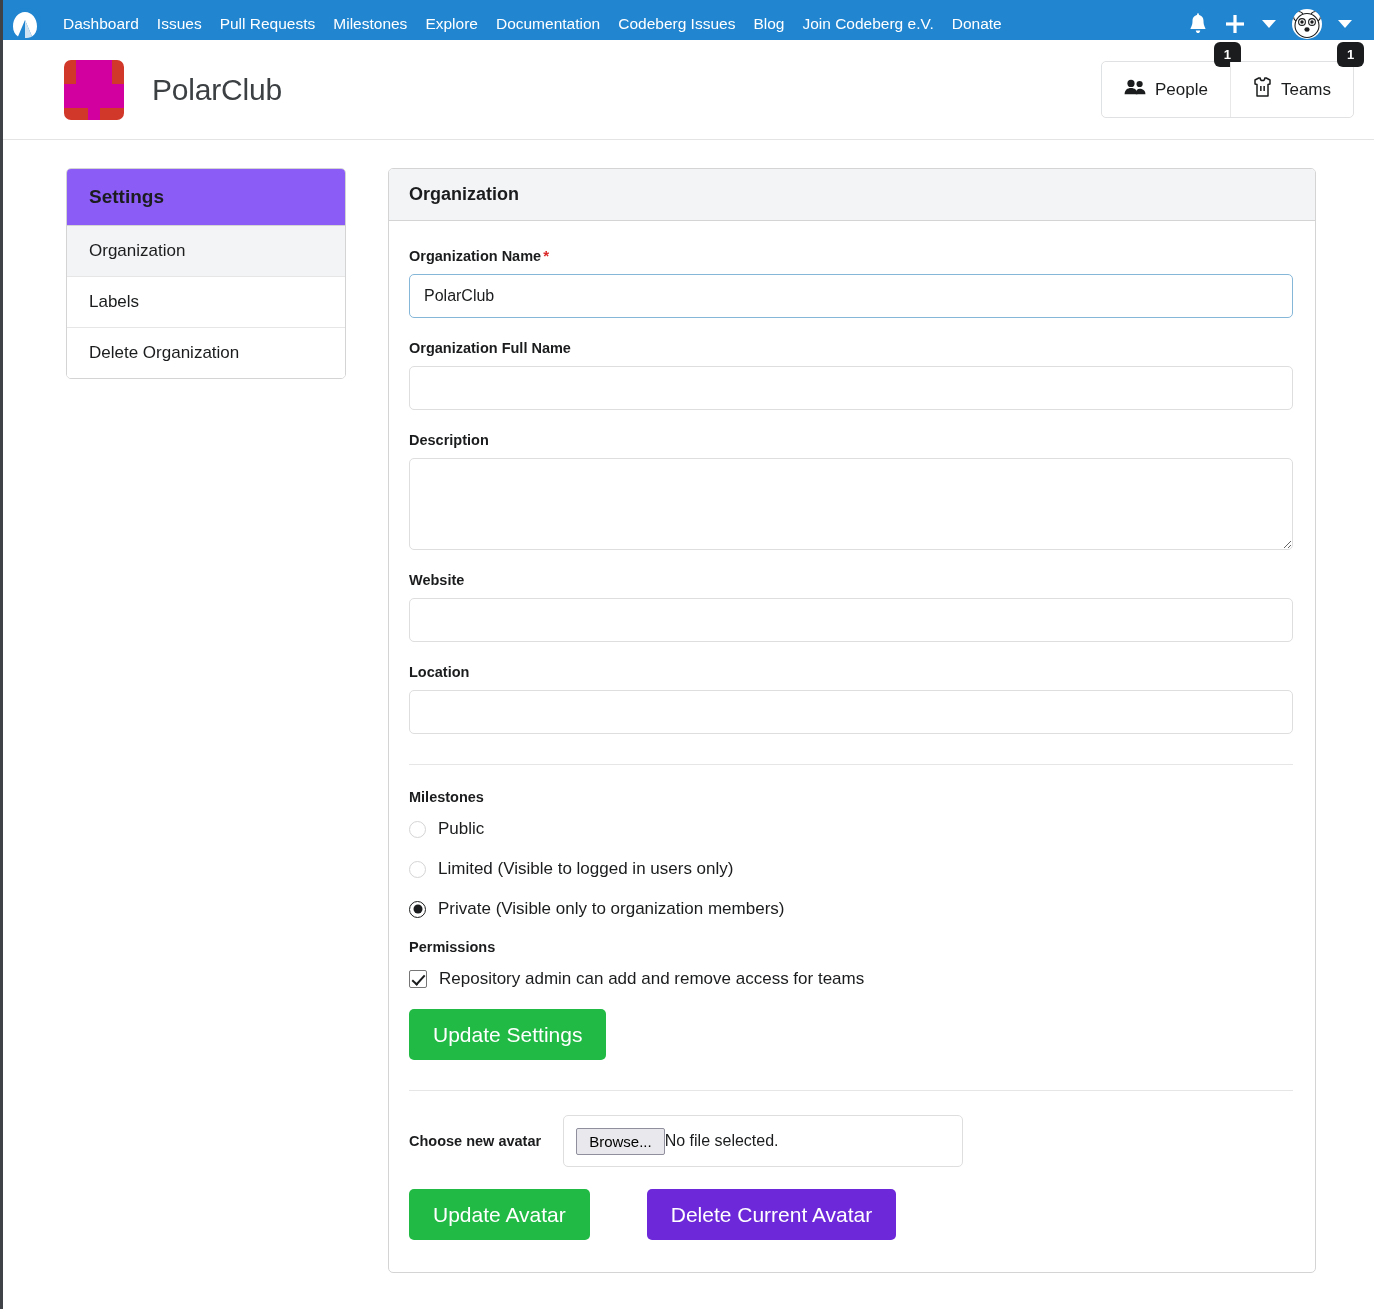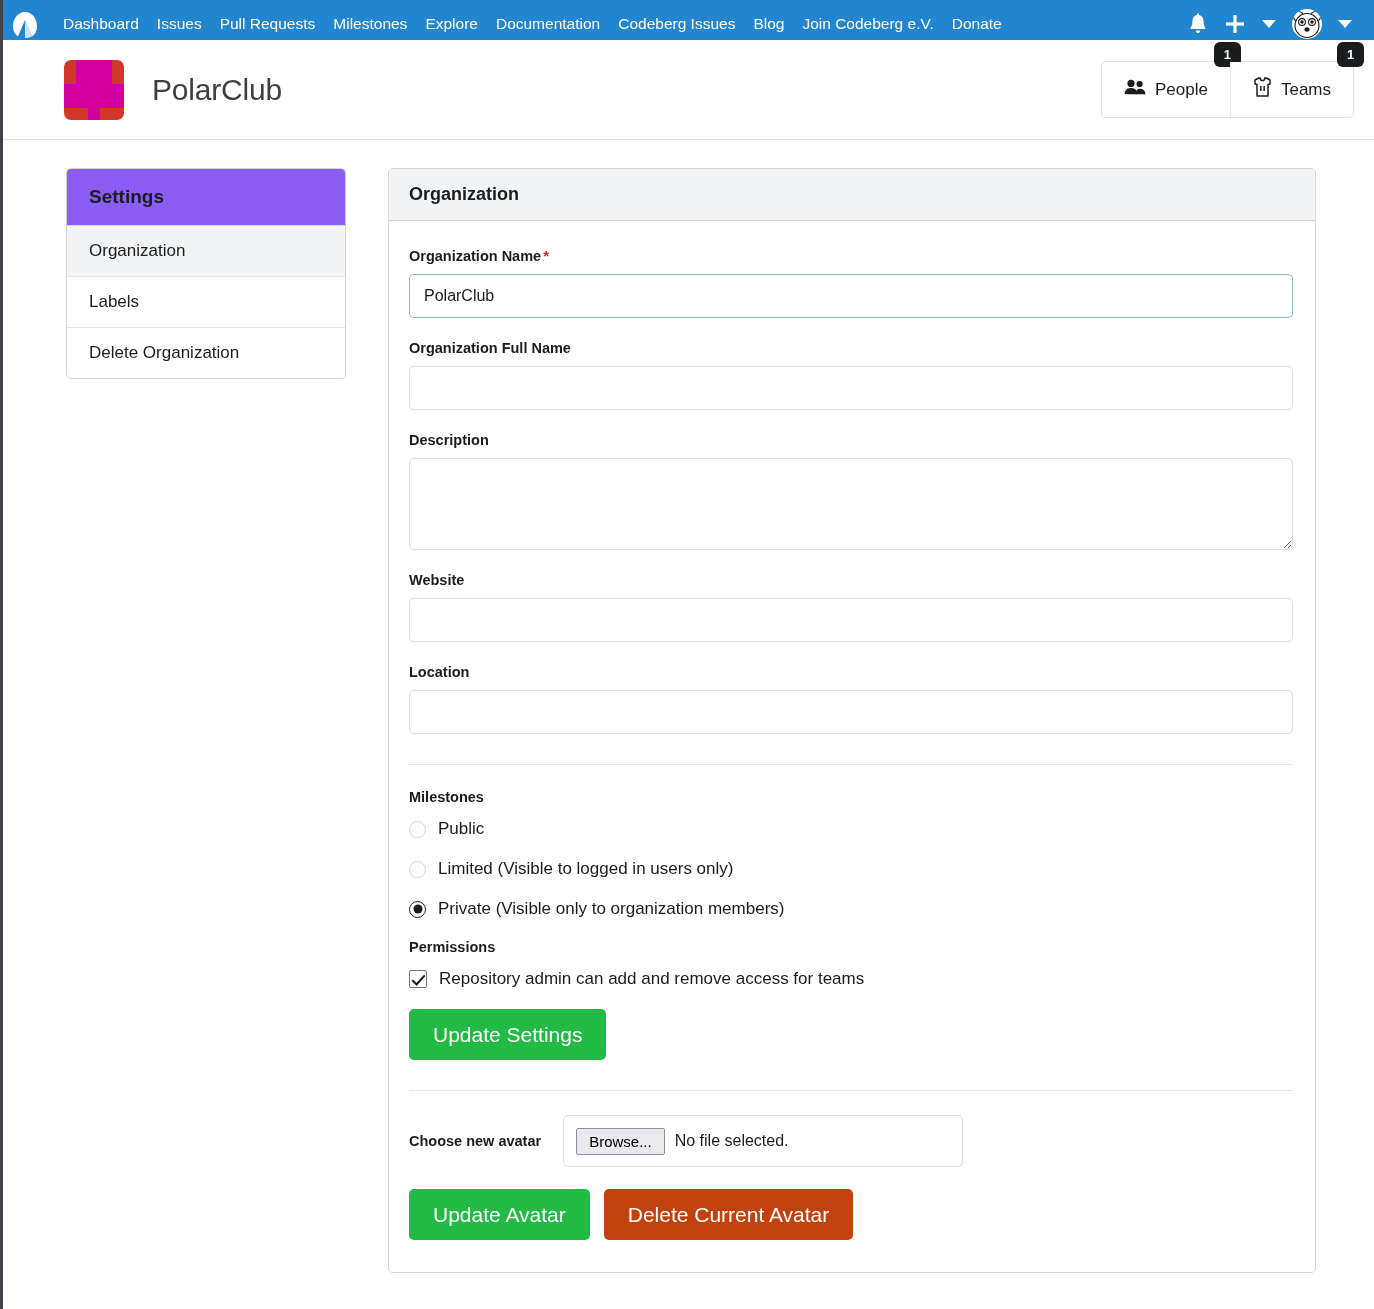--- a/index.html
+++ b/index.html
@@ -278,21 +278,21 @@
     border: none;
     border-radius: 5px;
     font-size: 21px;
     font-family: "Liberation Sans", sans-serif;
     color: #ffffff;
     padding: 15px 24px;
     cursor: pointer;
     line-height: 1;
   }
   .btn-green { background: #21ba45; }
-  .btn-red { background: #c2410c; }
+  .btn-red { background: #6d28d9; margin-left: 43px; }
 
   .avatar-row {
     display: flex;
     align-items: center;
     gap: 22px;
     margin-bottom: 22px;
   }
   .avatar-row-label {
     font-size: 14.5px;
     font-weight: bold;
@@ -300,21 +300,20 @@
     white-space: nowrap;
   }
   .file-input {
     flex: 0 0 400px;
     border: 1px solid #dededf;
     border-radius: 5px;
     height: 52px;
     display: flex;
     align-items: center;
     padding: 0 12px;
-    gap: 10px;
     background: #ffffff;
   }
   .browse-btn {
     background: #e9e9ed;
     border: 1px solid #8f8f9d;
     border-radius: 2px;
     font-size: 15px;
     color: #000;
     padding: 4px 12px;
     font-family: "Liberation Sans", sans-serif;

